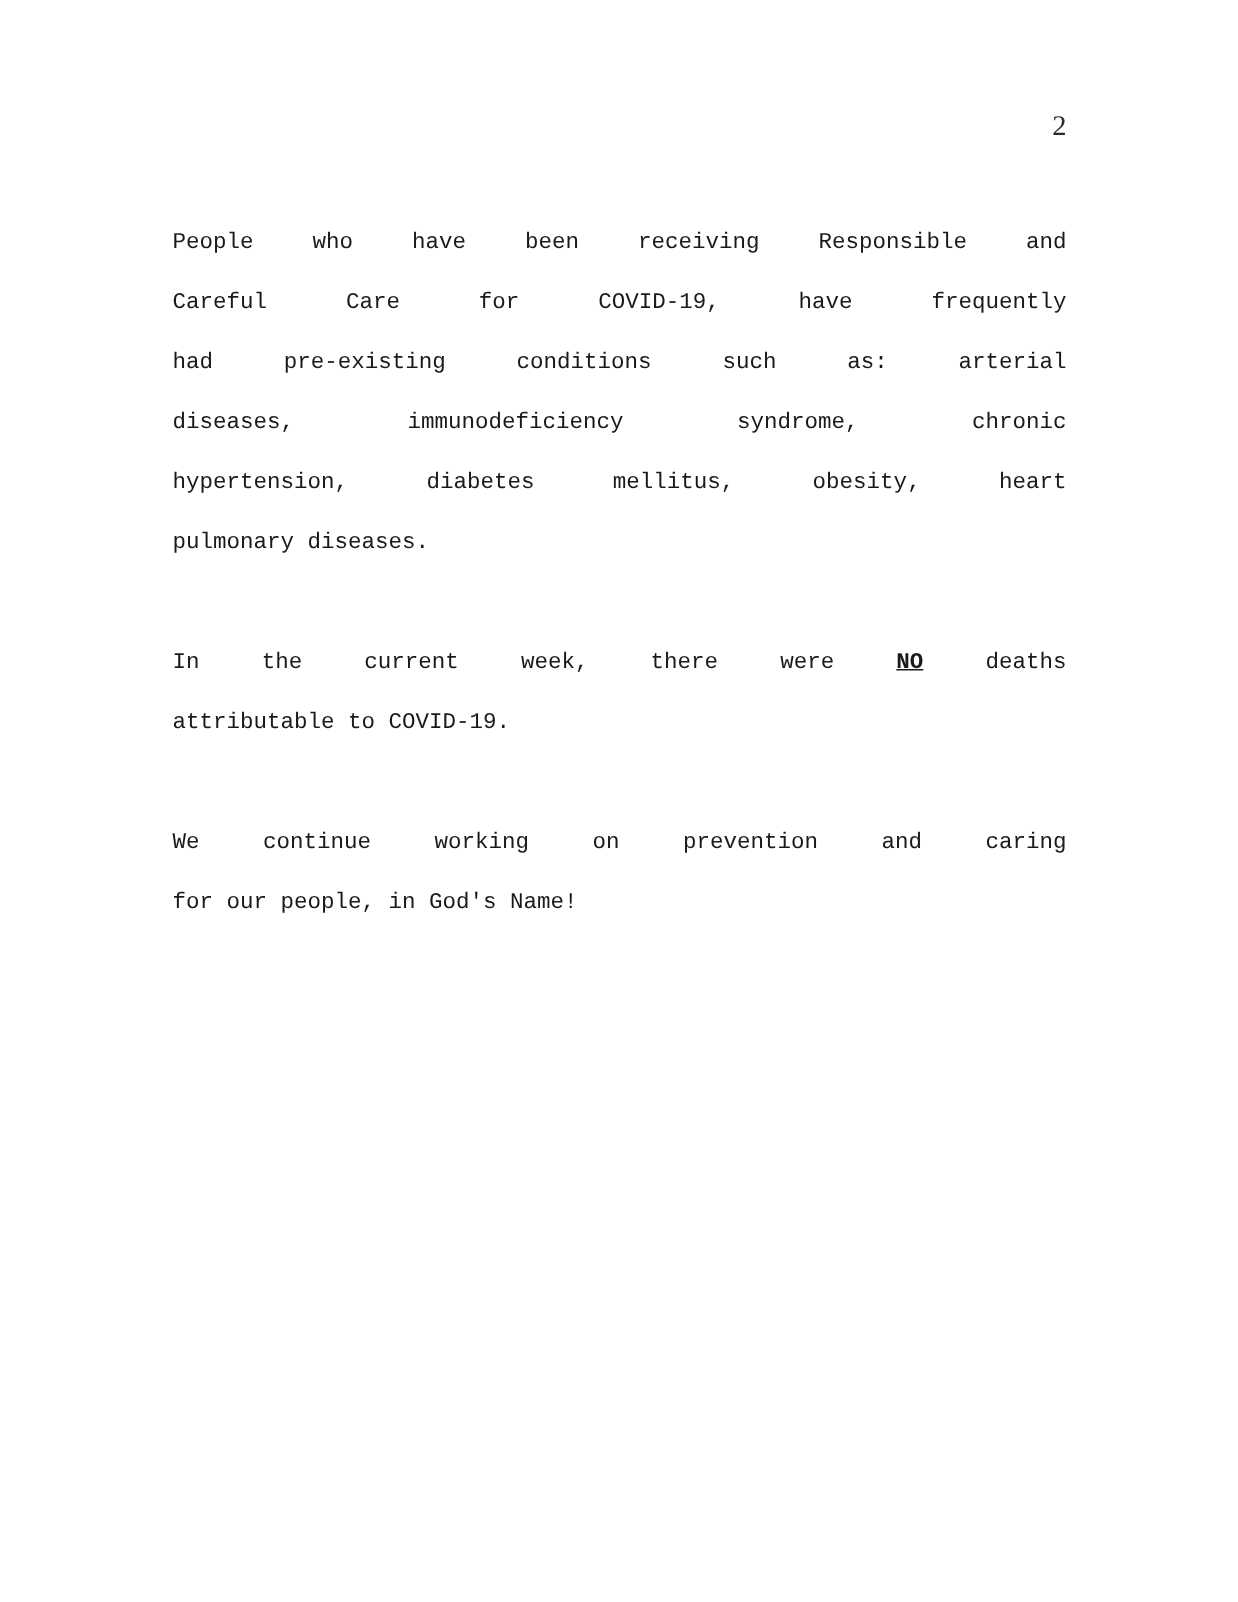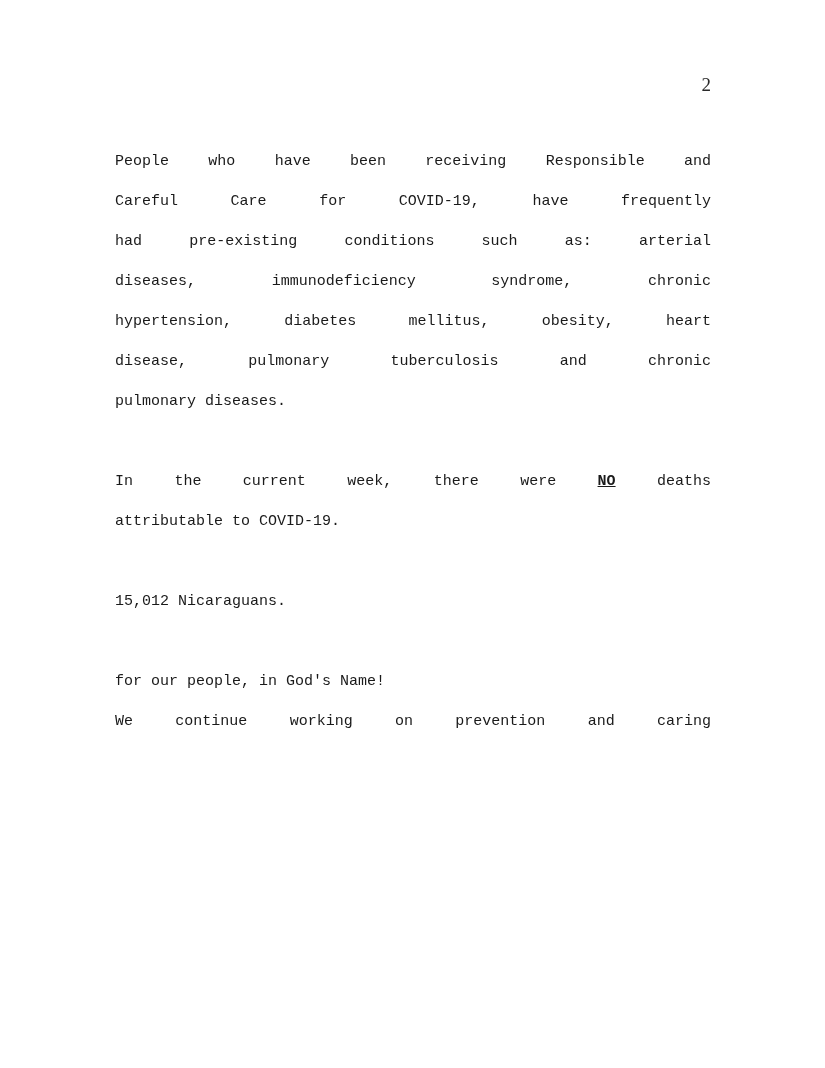--- a/index.html
+++ b/index.html
@@ -62,32 +62,30 @@
   <div class="page-number">2</div>
 
   <div class="doc-body">
 
     <div class="para">
       <div class="line">People who have been receiving Responsible and</div>
       <div class="line">Careful Care for COVID-19, have frequently</div>
       <div class="line">had pre-existing conditions such as: arterial</div>
       <div class="line">diseases, immunodeficiency syndrome, chronic</div>
       <div class="line">hypertension, diabetes mellitus, obesity, heart</div>
-      <div class="line">disease, pulmonary tuberculosis and chronic</div>
       <div class="line last">pulmonary diseases.</div>
     </div>
 
     <div class="para">
       <div class="line"><span>In the current week, there were </span><b>NO</b><span> deaths</span></div>
       <div class="line last">attributable to COVID-19.</div>
     </div>
 
     <div class="para">
-      <div class="line last">15,012 Nicaraguans.</div>
     </div>
 
     <div class="para">
+      <div class="line">We continue working on prevention and caring</div>
       <div class="line last">for our people, in God's Name!</div>
-      <div class="line">We continue working on prevention and caring</div>
     </div>
 
   </div>
 </div>
 
 </body></html>

